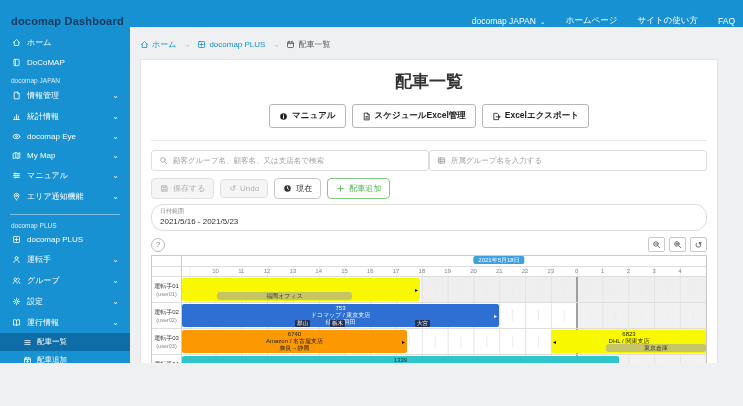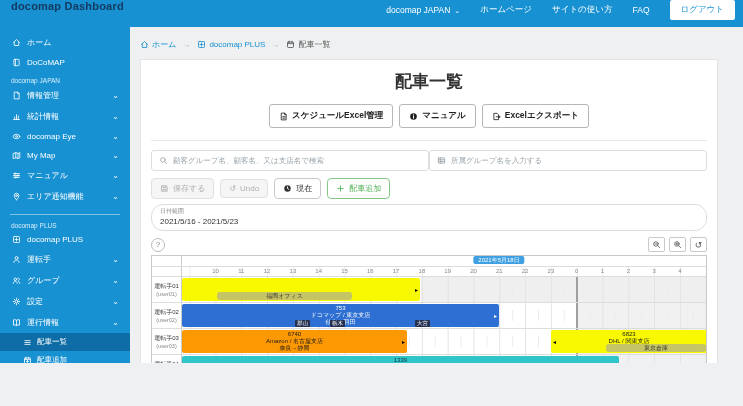--- a/index.html
+++ b/index.html
@@ -3,21 +3,21 @@
 <meta charset="utf-8">
 <style>
   * { margin:0; padding:0; box-sizing:border-box; }
   html,body { overflow:hidden; }
   body {
     width:743px; height:406px; position:relative;
     font-family:"Liberation Sans","DejaVu Sans",sans-serif;
     background:#eef0f1; color:#333;
   }
   
-  .topbar { height:27px; background:#1791d2; display:flex; align-items:flex-start; padding:0 8px; }
+  .topbar { height:27px; background:#1791d2; display:flex; align-items:flex-end; padding:0 8px; }
   .brand { color:#14395f; font-weight:bold; font-size:11px; margin-left:3px; letter-spacing:.2px; }
   .topnav { margin-left:auto; display:flex; align-items:center; gap:20px; font-size:8.5px; color:#fff; }
   .topnav .tlink { cursor:pointer; display:flex; align-items:center; gap:4px; }
   .chev { font-size:7px; line-height:1; }
   .logout { background:#fff; color:#1791d2; border-radius:2px; padding:4px 11px; font-size:8.5px; cursor:pointer; }
   
   .shell { display:flex; height:336px; }
   .sidebar { width:130px; flex-shrink:0; background:#1791d2; color:#fff; padding-top:5px; font-size:8px; overflow:hidden; }
   .sitem { display:flex; align-items:center; gap:6px; padding:5px 11px; cursor:pointer; white-space:nowrap; }
   .sitem .icn { width:10px; display:flex; justify-content:center; }
@@ -121,21 +121,20 @@
 <div class="topbar">
   <span class="brand">docomap Dashboard</span>
   <div class="topnav">
     <span class="tlink">
       <span>docomap JAPAN</span>
       <span class="chev">⌄</span>
     </span>
     <span class="tlink">ホームページ</span>
     <span class="tlink">サイトの使い方</span>
     <span class="tlink">FAQ</span>
-    <span class="logout">ログアウト</span>
   </div>
 </div>
 
 <div class="shell">
 
   <aside class="sidebar">
     <div class="sitem">
       <span class="icn">
           <svg viewBox="0 0 12 12" width="9" height="9" fill="none" stroke="currentColor" stroke-width="1.1" stroke-linecap="round" stroke-linejoin="round">
             <path d="M2 6 L6 2 L10 6 M3 5.2 V10 H9 V5.2"></path>
@@ -324,33 +323,33 @@
       </span>
     </div>
 
     <div class="card">
       <div class="ptitle">配車一覧</div>
 
       <div class="actionrow">
         <button class="abtn">
           <span class="icn">
               <svg viewBox="0 0 12 12" width="9" height="9" fill="none" stroke="currentColor" stroke-width="1.1" stroke-linecap="round" stroke-linejoin="round">
-                <path d="M3.5 1.5 H7.5 L9.5 3.5 V10.5 H3.5 Z M7.5 1.5 V3.5 H9.5 M5 6.2 H8 M5 8.2 H8"></path>
-              </svg>
-            </span>
-          <span>スケジュールExcel管理</span>
-        </button>
-        <button class="abtn">
-          <span class="icn">
-              <svg viewBox="0 0 12 12" width="9" height="9" fill="none" stroke="currentColor" stroke-width="1.1" stroke-linecap="round" stroke-linejoin="round">
                 <circle cx="6" cy="6" r="4.4" fill="currentColor" stroke="none"></circle>
                 <path d="M6 5.3 V8.3 M6 3.7 V4.1" stroke="#fff" stroke-width="1.3"></path>
               </svg>
             </span>
           <span>マニュアル</span>
+        </button>
+        <button class="abtn">
+          <span class="icn">
+              <svg viewBox="0 0 12 12" width="9" height="9" fill="none" stroke="currentColor" stroke-width="1.1" stroke-linecap="round" stroke-linejoin="round">
+                <path d="M3.5 1.5 H7.5 L9.5 3.5 V10.5 H3.5 Z M7.5 1.5 V3.5 H9.5 M5 6.2 H8 M5 8.2 H8"></path>
+              </svg>
+            </span>
+          <span>スケジュールExcel管理</span>
         </button>
         <button class="abtn">
           <span class="icn">
               <svg viewBox="0 0 12 12" width="9" height="9" fill="none" stroke="currentColor" stroke-width="1.1" stroke-linecap="round" stroke-linejoin="round">
                 <path d="M3 1.8 H6.8 L8.8 3.8 V10.2 H3 Z"></path>
                 <path d="M5.6 6.4 H10.6 M9 4.8 L10.6 6.4 L9 8"></path>
               </svg>
             </span>
           <span>Excelエクスポート</span>
         </button>

